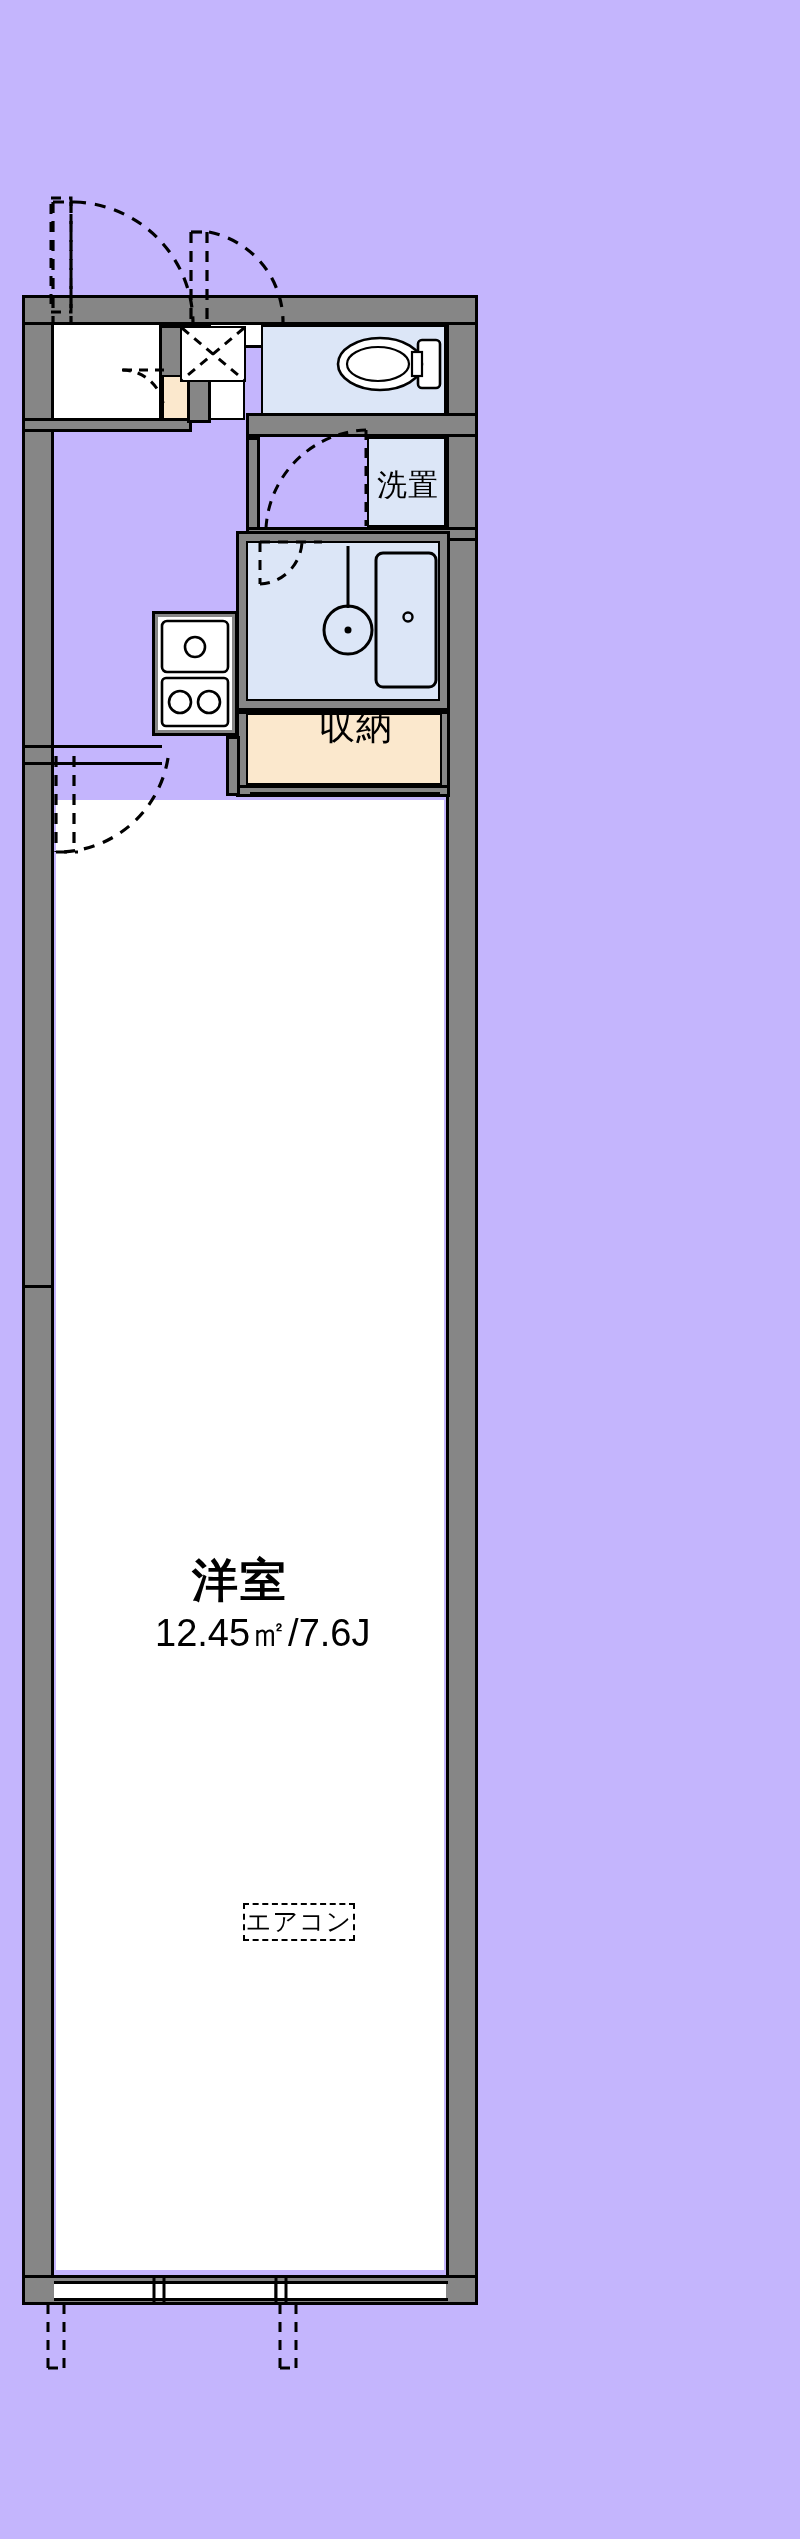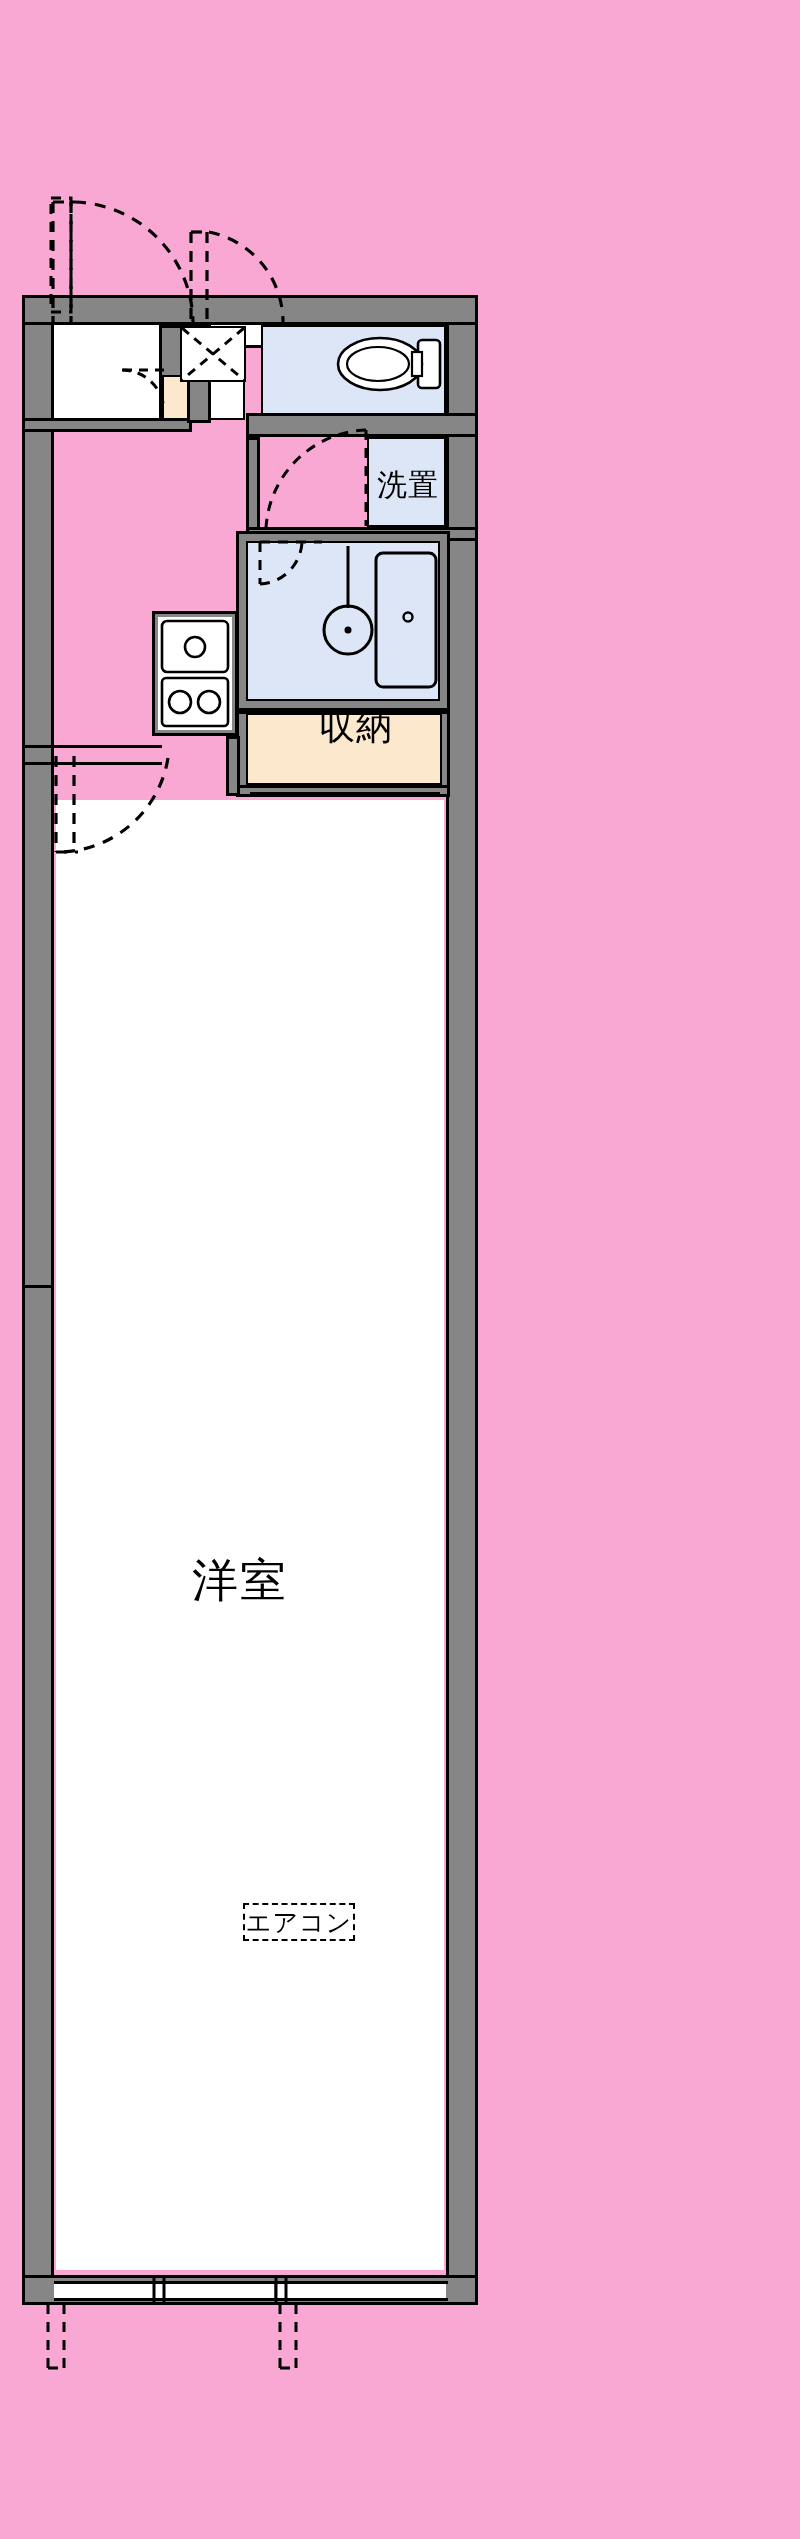--- a/index.html
+++ b/index.html
@@ -1,30 +1,30 @@
 <!DOCTYPE html>
 <html><head>
 <meta charset="utf-8">
 <style>
   html,body{margin:0;padding:0;background:#ffffff;}
   body{font-family:"Liberation Sans","DejaVu Sans",sans-serif;}
-  #plan{position:relative;width:800px;height:2539px;background:#f9a8d4;overflow:hidden;}
+  #plan{position:relative;width:800px;height:2539px;background:#c4b5fd;overflow:hidden;}
   .abs{position:absolute;box-sizing:border-box;}
   
   .wall{background:#868686;border:3px solid #000;}
   .white{background:#ffffff;border:2.5px solid #000;}
   .blue{background:#dce6f7;border:2.5px solid #000;}
   .cream{background:#fbe8cd;border:2.5px solid #000;}
   .plain-white{background:#ffffff;}
   .lineh{background:#000;height:2.5px;}
   .lbl{position:absolute;color:#000;white-space:nowrap;}
   .room-name{font-size:43px;letter-spacing:2px;}
   .room-area{font-size:37px;letter-spacing:0px;}
   .small-lbl{font-size:30px;letter-spacing:1px;}
-  .aircon-box{border:2.5px dashed #000;background:#fff;display:flex;align-items:center;justify-content:center;font-size:25px;letter-spacing:1px;}
+  .aircon-box{border:2.5px dashed #000;background:#fff;display:flex;justify-content:center;font-size:25px;letter-spacing:1px;}
   svg{display:block;overflow:visible;}
 </style>
 </head>
 <body>
 
 <div id="plan">
 
   <div class="abs wall" style="left:22px;top:295px;width:32px;height:1000px;"></div>
   <div class="abs wall" style="left:22px;top:1285px;width:32px;height:1020px;"></div>
 
@@ -123,21 +123,22 @@
     <rect x="2" y="2" width="66" height="48" rx="4" ry="4" fill="#ffffff" stroke="#000" stroke-width="2.6"></rect>
     <circle cx="20" cy="26" r="11" fill="#ffffff" stroke="#000" stroke-width="2.6"></circle>
     <circle cx="49" cy="26" r="11" fill="#ffffff" stroke="#000" stroke-width="2.6"></circle>
   </svg>
 
   <div class="abs lineh" style="left:22px;top:745px;width:140px;"></div>
   <div class="abs lineh" style="left:22px;top:762px;width:140px;"></div>
 
   <div class="abs plain-white" style="left:56px;top:800px;width:388px;height:1470px;"></div>
 
-  <span class="lbl room-name" style="left:192px;top:1550px;font-size:46px;">洋室</span>
+  <span class="lbl room-name" style="left:192px;top:1550px;font-size:46px;font-weight:bold;">洋室</span>
+  <span class="lbl room-area" style="left:155px;top:1608px;font-size:38px;">12.45㎡/7.6J</span>
 
   <svg class="abs" style="left:45px;top:198px;" width="220" height="130">
     <line x1="8" y1="4" x2="8" y2="126" stroke="#000" stroke-width="3.2" stroke-dasharray="11,8"></line>
     <line x1="8" y1="4" x2="30" y2="4" stroke="#000" stroke-width="3.2" stroke-dasharray="11,8"></line>
     <line x1="26" y1="4" x2="26" y2="126" stroke="#000" stroke-width="3.2" stroke-dasharray="11,8"></line>
     <path d="M30,4 A122,122 0 0 1 148,126" fill="none" stroke="#000" stroke-width="3.2" stroke-dasharray="11,9"></path>
   </svg>
 
   <svg class="abs" style="left:183px;top:228px;" width="110" height="100">
     <line x1="8" y1="4" x2="8" y2="96" stroke="#000" stroke-width="3.2" stroke-dasharray="11,8"></line>

